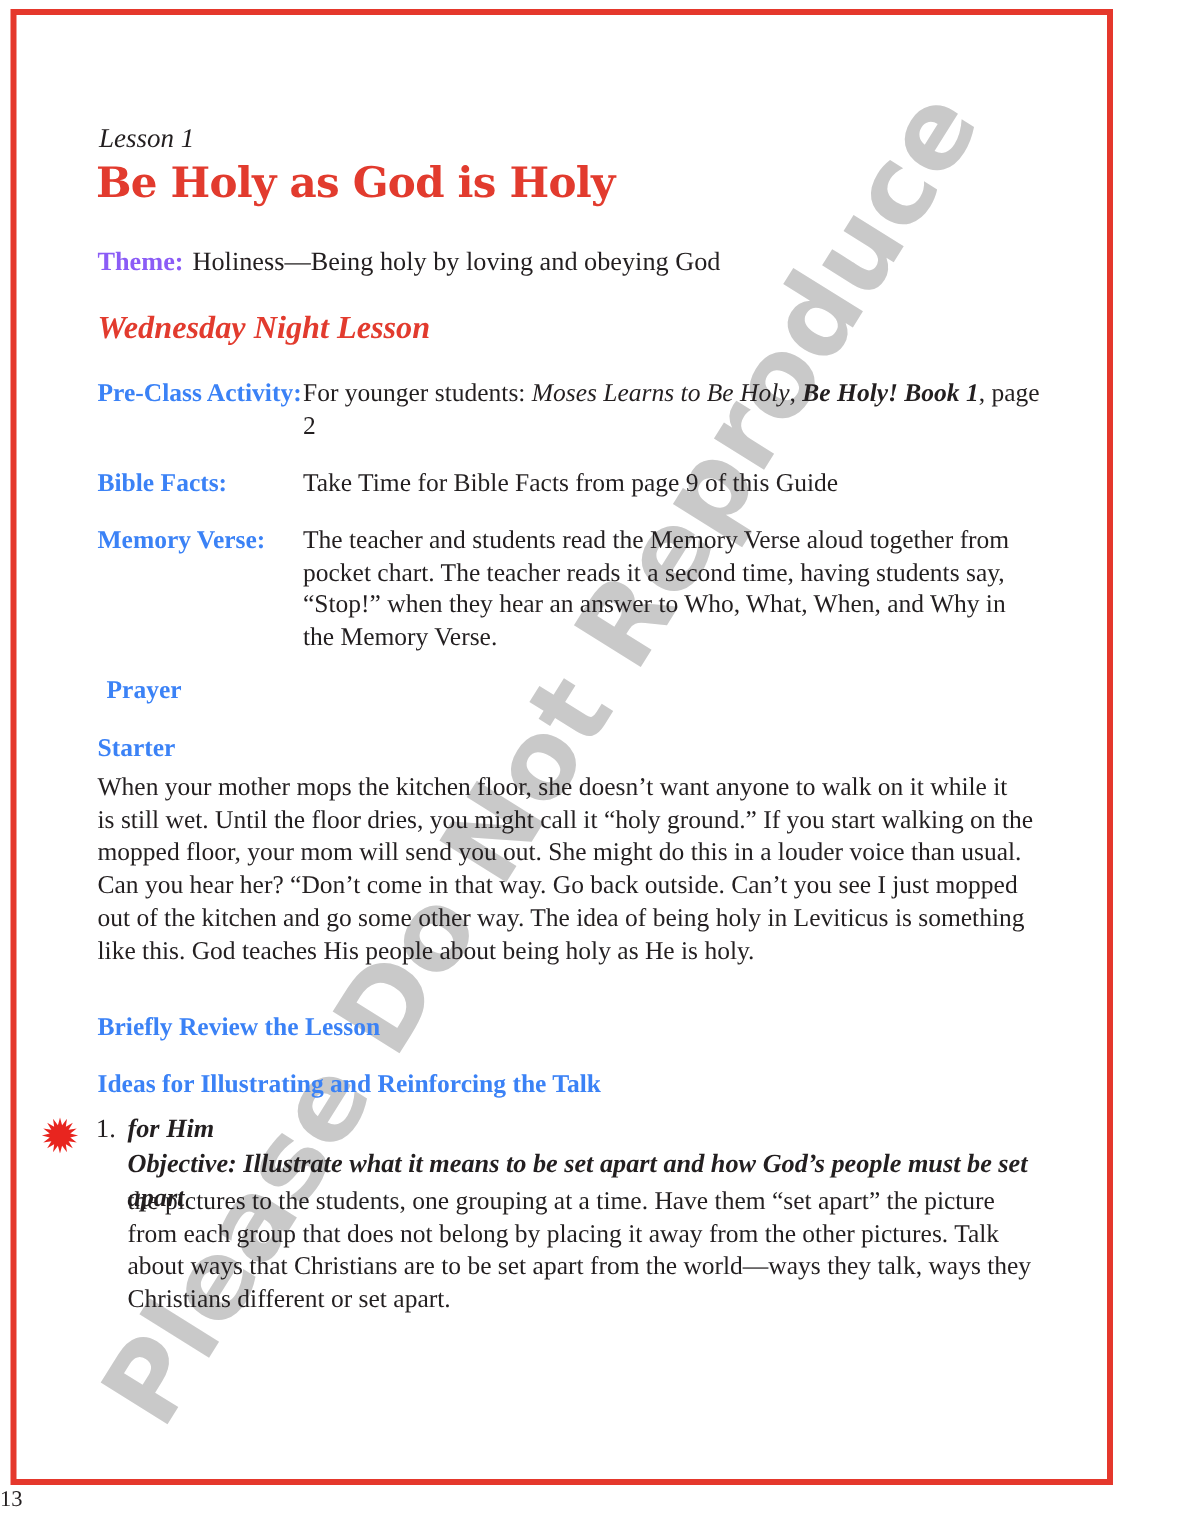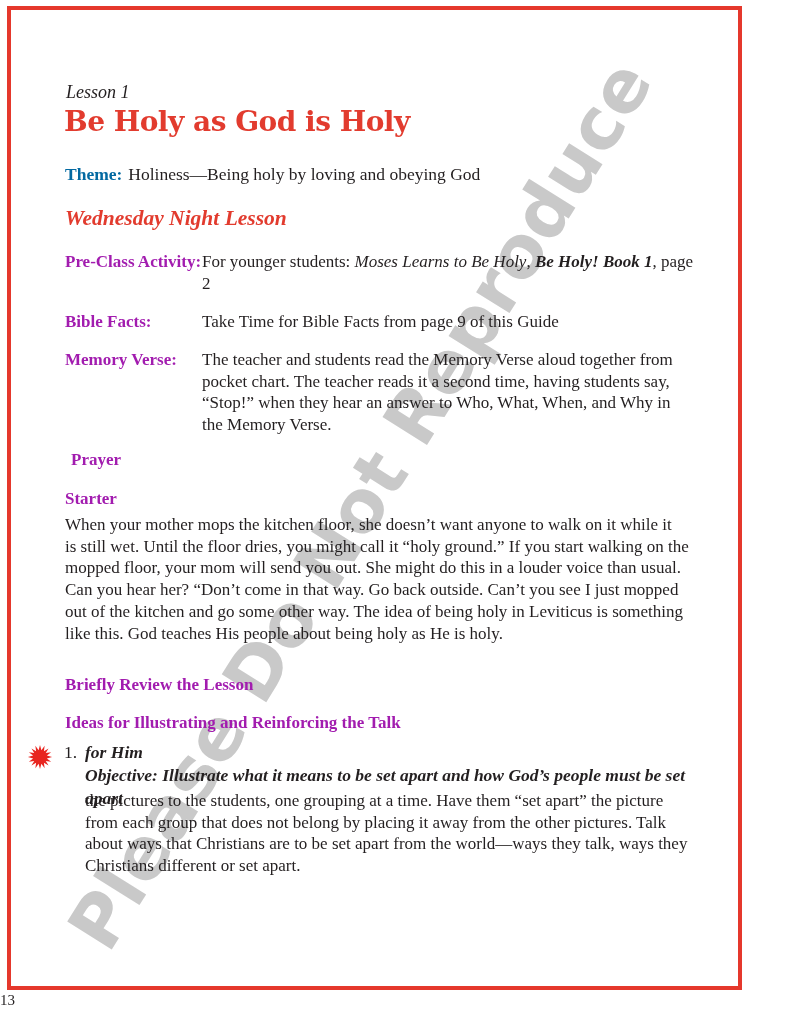--- a/index.html
+++ b/index.html
@@ -43,29 +43,29 @@
   }
   .page-title {
     left: 64px; top: 105px;
     font-family: "DejaVu Serif", serif;
     font-weight: bold;
     font-size: 28px;
     letter-spacing: -0.5px;
     color: #e23b2e;
   }
   .theme-line { left: 65px; top: 164px; font-size: 17.5px; }
-  .theme-label { color: #0369a1; font-weight: bold; margin-right: 6px; }
+  .theme-label { color: #8b5cf6; font-weight: bold; margin-right: 6px; }
   .section-title {
     left: 65px; top: 206px;
     font-weight: bold;
     font-size: 21.5px;
     color: #e23b2e;
     font-style: italic;
   }
-  .blue { color: #a21caf; font-weight: bold; }
+  .blue { color: #3b82f6; font-weight: bold; }
   .info-row { left: 65px; width: 660px; font-size: 17px; line-height: 21.7px; }
   .info-label { position: absolute; left: 0; top: 0; font-size: 17px; }
   .info-content { position: absolute; left: 137px; top: 0; width: 500px; }
   .row-preclass { top: 251px; }
   .row-bible { top: 311px; }
   .row-memory { top: 349px; }
   .it { font-style: italic; }
   .bi { font-style: italic; font-weight: bold; }
   .subhead { font-size: 17px; }
   .h-prayer { left: 71px; top: 450px; }

